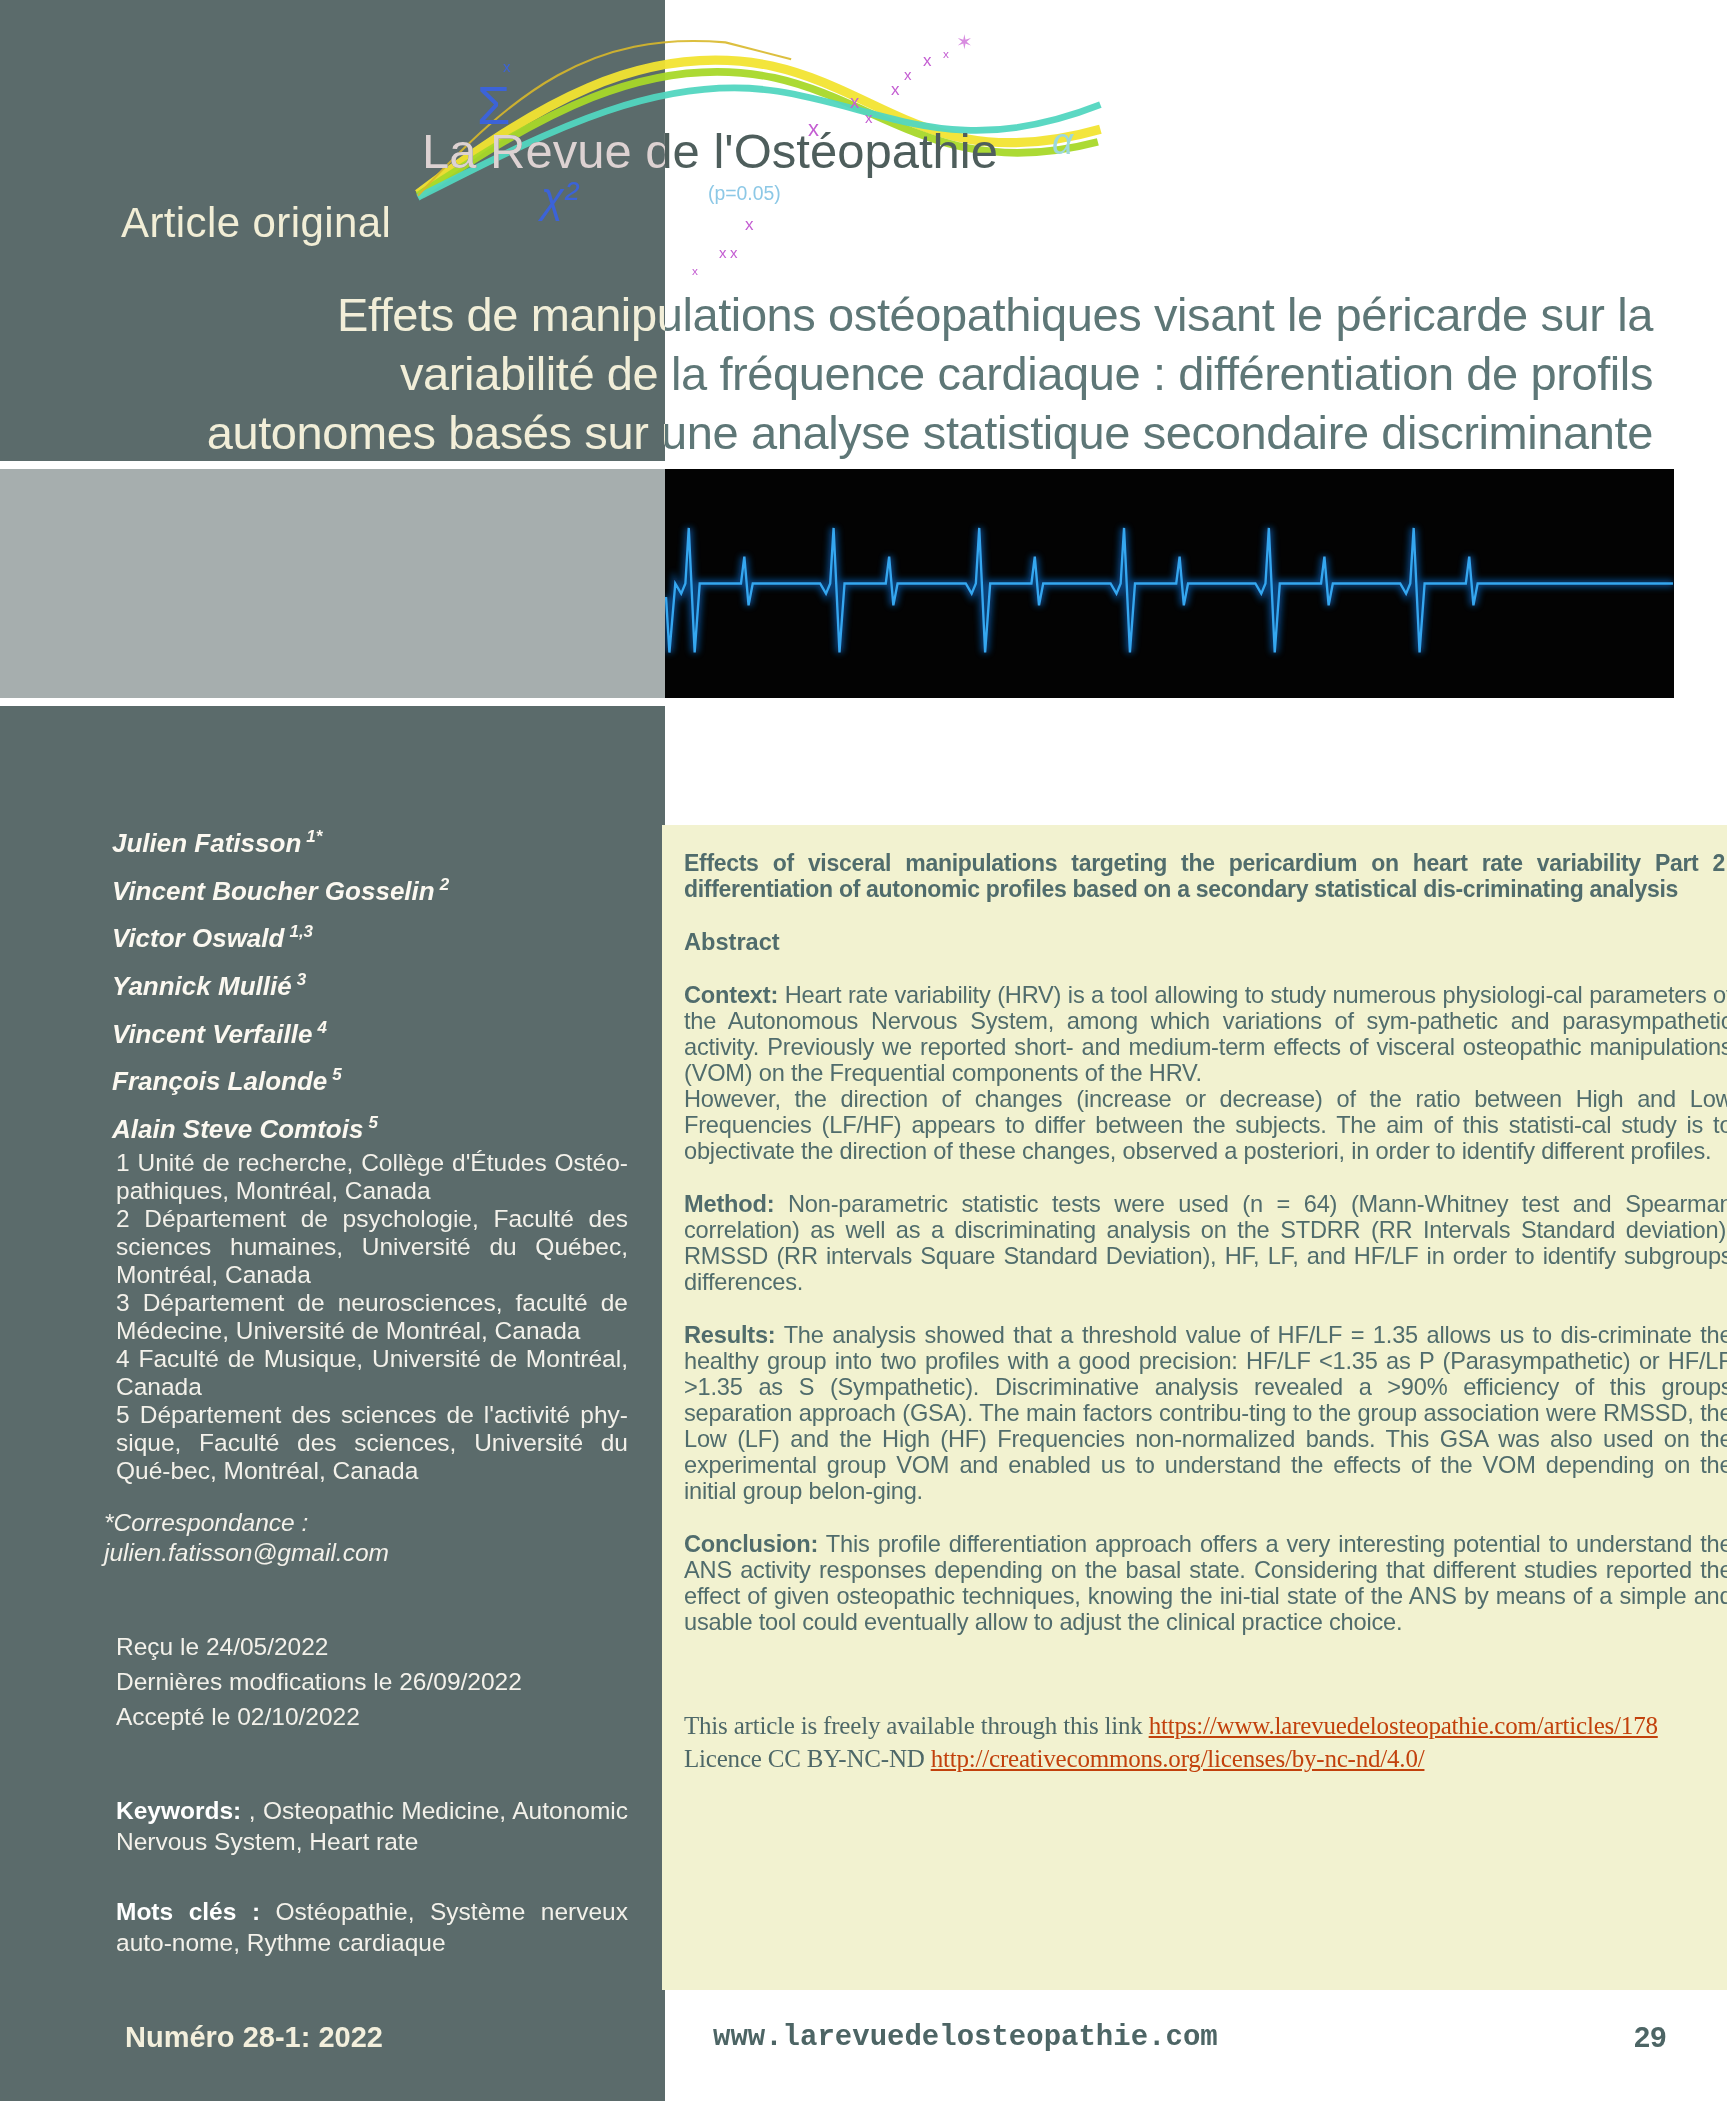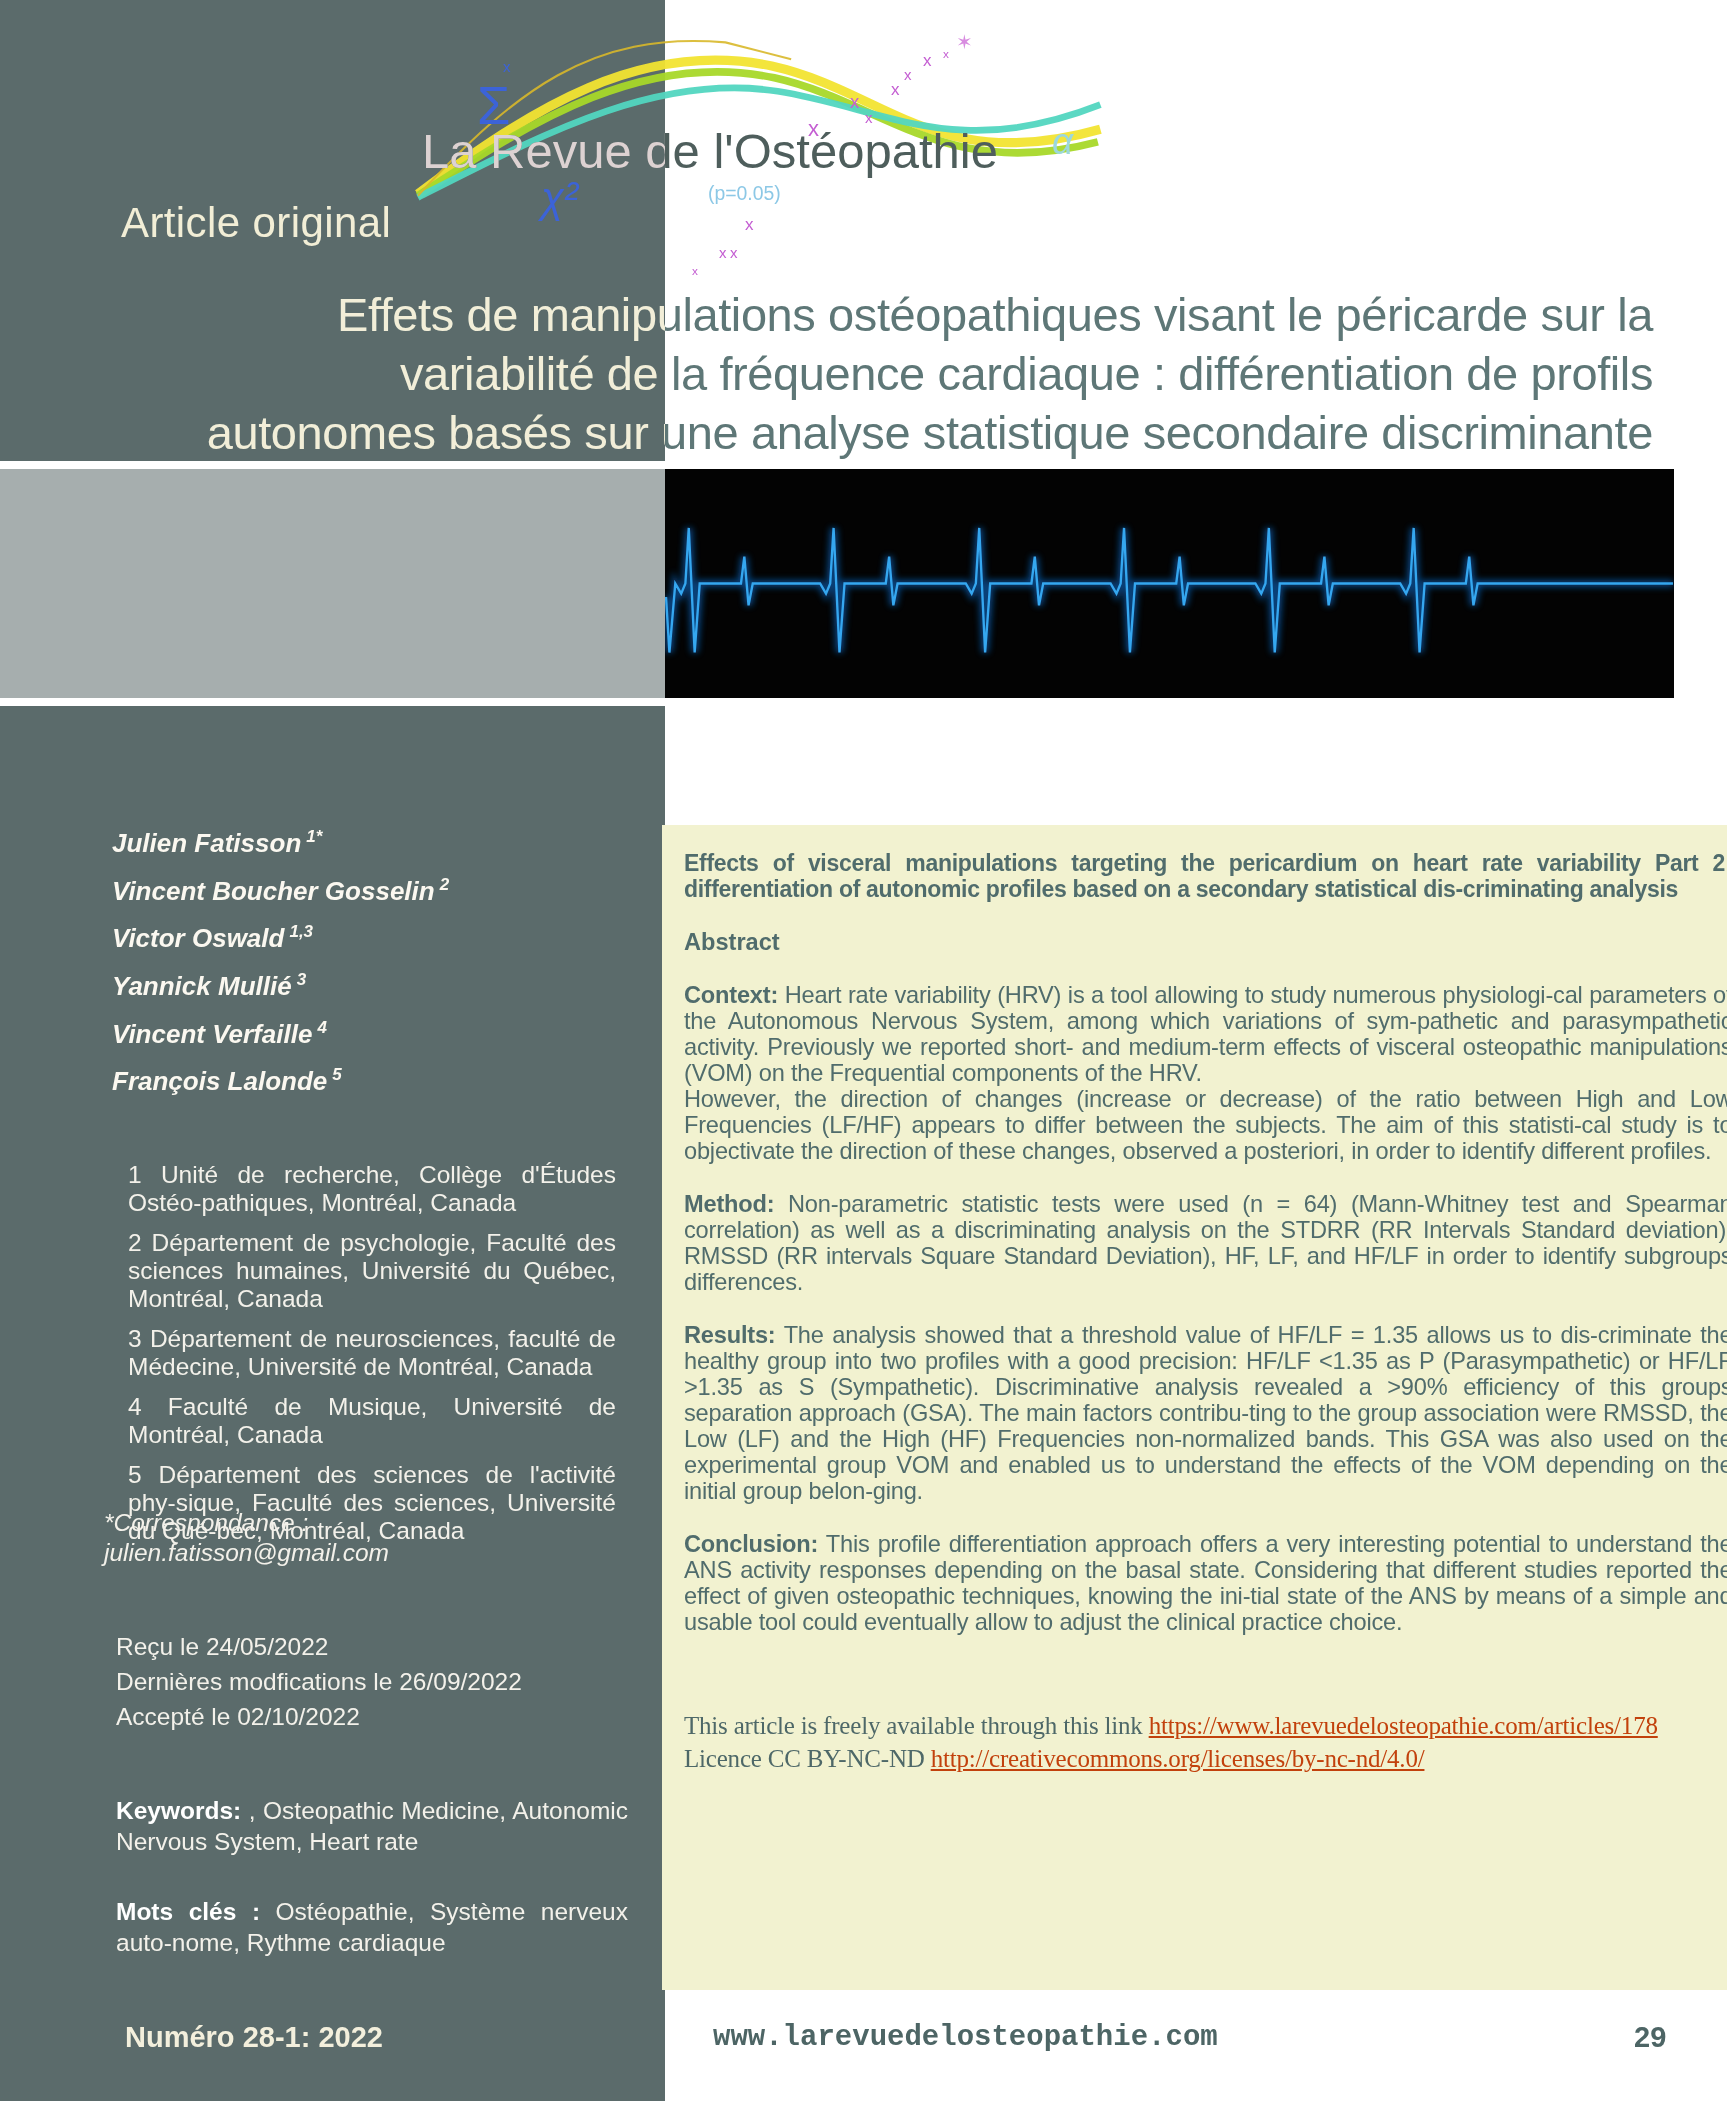--- a/index.html
+++ b/index.html
@@ -24,21 +24,21 @@
   .title-block{left:97px;top:285px;width:1556px;text-align:right;font-size:47px;
                line-height:59px;letter-spacing:-0.4px;color:#5e7777;}
   .title-block div{white-space:nowrap;}
   .title-light{color:#f2eed8;clip-path:inset(0 calc(100% - 568px) 0 0);}
   
   .authors{left:112px;top:816px;color:#fbf8f0;font-size:26px;font-weight:bold;
            font-style:italic;line-height:42px;}
   .authors sup{font-size:17px;font-weight:bold;padding-left:5px;}
   .affils{left:116px;top:1149px;width:512px;color:#f3f1ea;font-size:24.5px;line-height:28px;
           text-align:justify;}
-  .affils p{margin:12px;}
+  .affils p{margin:0;}
   .corresp{left:104px;top:1508px;color:#f3f1ea;font-size:24.5px;line-height:30px;font-style:italic;}
   .dates{left:116px;top:1629px;color:#f3f1ea;font-size:24.5px;line-height:35px;}
   .kwblock{left:116px;top:1795px;width:512px;color:#f3f1ea;font-size:24.5px;line-height:31px;
            text-align:justify;}
   .kwblock b{color:#ffffff;}
   .motsblock{top:1896px;}
   
   .abstract-panel{left:662px;top:825px;width:1094px;height:1165px;background:#f2f2d0;
                   box-sizing:border-box;padding:25px 23.6px 0 22px;color:#506c6c;}
   .abstract-panel .atitle{font-weight:bold;font-size:23px;line-height:26px;
@@ -136,20 +136,21 @@
   </div>
   <div class="abs sep sep-bottom"></div>
 
   <div class="abs authors">
     <div><span>Julien Fatisson</span><sup>1*</sup></div>
     <div><span>Vincent Boucher Gosselin</span><sup>2</sup></div>
     <div><span>Victor Oswald</span><sup>1,3</sup></div>
     <div><span>Yannick Mullié</span><sup>3</sup></div>
     <div><span>Vincent Verfaille</span><sup>4</sup></div>
     <div><span>François Lalonde</span><sup>5</sup></div>
+    <div><span>Alain Steve Comtois</span><sup>5</sup></div>
   </div>
 
   <div class="abs affils">
     <p>1 Unité de recherche, Collège d'Études Ostéo-pathiques, Montréal, Canada</p>
     <p>2 Département de psychologie, Faculté des sciences humaines, Université du Québec, Montréal, Canada</p>
     <p>3 Département de neurosciences, faculté de Médecine, Université de Montréal, Canada</p>
     <p>4 Faculté de Musique, Université de Montréal, Canada</p>
     <p>5 Département des sciences de l'activité phy-sique, Faculté des sciences, Université du Qué-bec, Montréal, Canada</p>
   </div>
 

